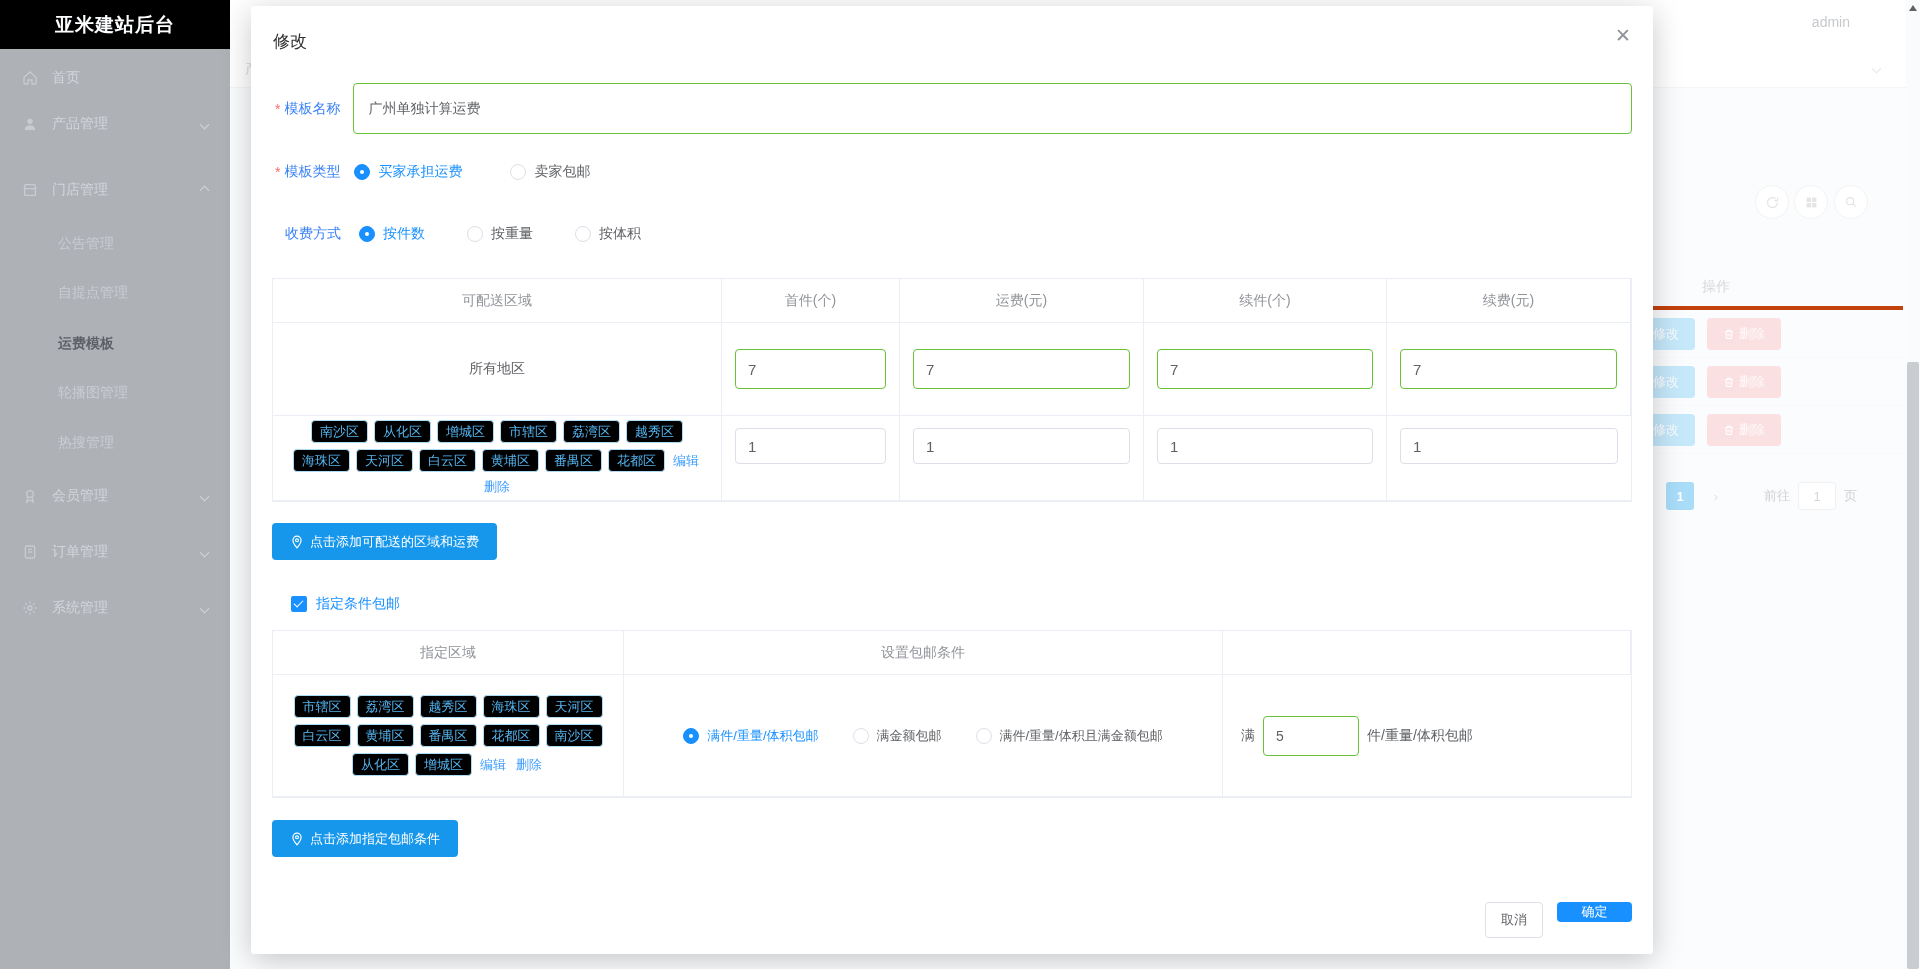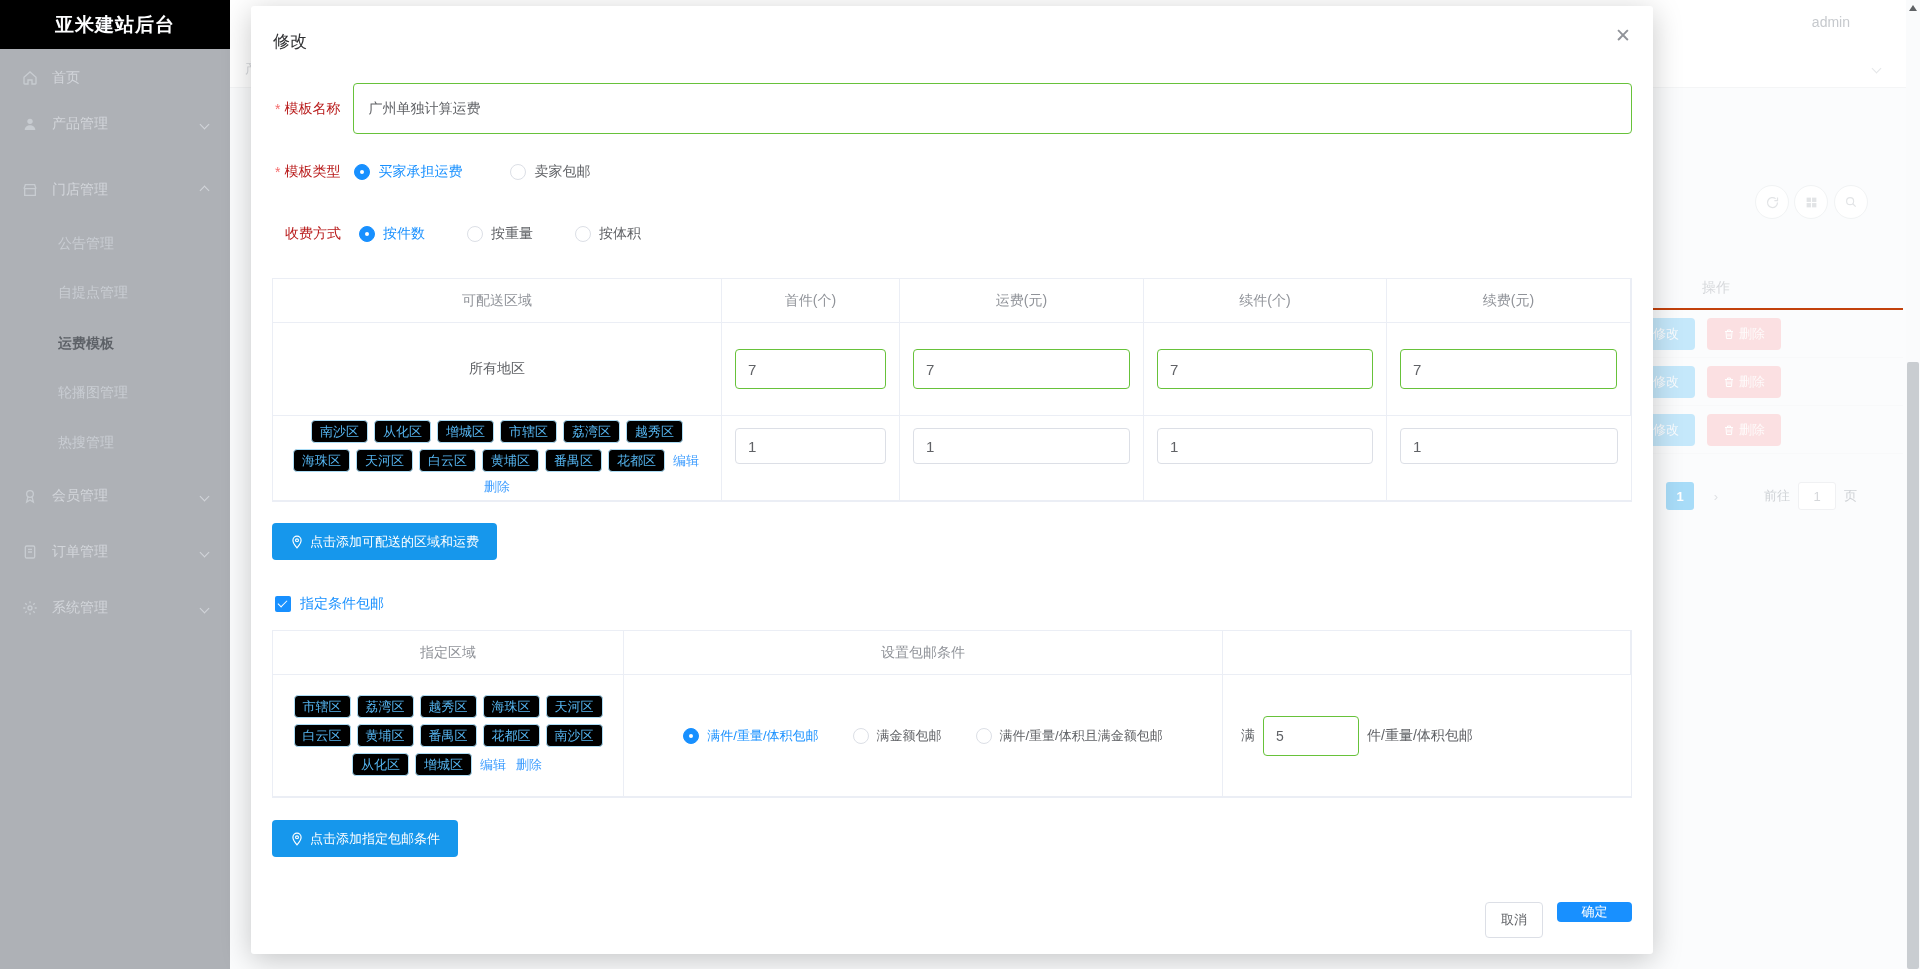--- a/index.html
+++ b/index.html
@@ -25,21 +25,21 @@
   .admin-name { position:absolute; right:70px; top:14px; color:#c6c9cd; font-size:14px; }
   .breadcrumb-bar { position:absolute; left:230px; top:49px; width:1690px; height:39px; background:#fff;
           border-bottom:1px solid #f4f5f6; }
   .breadcrumb-text { position:absolute; left:15px; top:11px; color:#d8dadd; font-size:14px; }
   .bc-chev { position:absolute; right:40px; top:16px; color:#e4e6e8; }
 
   .circle-btn { position:absolute; width:34px; height:34px; border:1px solid #f1f3f4; border-radius:50%;
           background:#fff; display:flex; align-items:center; justify-content:center; color:#e2e4e6; }
 
   .bg-table { position:absolute; left:1560px; top:268px; width:343px; }
-  .bg-table .ops-head { height:42px; border-bottom:2px solid #c2410c; color:#d6d8db; font-size:14px;
+  .bg-table .ops-head { height:42px; border-bottom:4px solid #c2410c; color:#d6d8db; font-size:14px;
           display:flex; align-items:center; padding-left:142px; }
   .bg-row { height:48px; border-bottom:1px solid #f8f9fa; display:flex; align-items:center; }
   .bg-edit-btn { margin-left:77px; width:58px; height:32px; background:#c5e8fb; color:#fbfdff;
           border:none; border-radius:4px; font-size:13px; }
   .bg-del-btn { margin-left:12px; width:74px; height:32px; background:#fbe0e2; color:#fefafa;
           border:none; border-radius:4px; font-size:13px; display:inline-flex; align-items:center; justify-content:center; gap:4px; }
   .pager { position:absolute; left:1630px; top:482px; display:flex; align-items:center; font-size:13px; color:#cfd2d6; }
   .pg-prev { width:28px; height:28px; display:flex; align-items:center; justify-content:center; color:#dfe1e4; }
   .pg-active { width:28px; height:28px; background:#a8dcf8; color:#fff; border-radius:3px;
           display:flex; align-items:center; justify-content:center; margin:0 8px; font-weight:bold; }
@@ -52,21 +52,21 @@
           border-left:4px solid transparent; border-right:4px solid transparent; border-bottom:6px solid #5f6265; }
   .scroll-thumb { position:absolute; top:362px; left:1px; width:12px; height:607px; background:#c9cdd1; border-radius:2px; }
 
   
   .modal { position:absolute; left:251px; top:6px; width:1402px; height:948px; background:#fff;
           border-radius:3px; box-shadow:0 6px 30px rgba(0,0,0,.22); z-index:10; font-size:14px; color:#606266; }
   .modal-title { position:absolute; left:22px; top:24px; font-size:17px; color:#303133; }
   .modal-close { position:absolute; right:22px; top:18px; font-size:19px; color:#909399; cursor:pointer; }
 
   .req-star { color:#f56c6c; margin-right:4px; }
-  .form-label { color:#b91c1c; }
+  .form-label { color:#3b82f6; }
 
   .row-name { position:absolute; left:24px; top:82px; width:1357px; height:41px; display:flex; align-items:center; }
   .name-input { margin-left:13px; flex:1; height:51px; border:1px solid #67c23a; border-radius:4px;
           padding-left:14px; font-size:14px; color:#606266; outline:none; }
 
   .row-type { position:absolute; left:24px; top:150px; height:32px; display:flex; align-items:center; }
   .row-method { position:absolute; left:34px; top:212px; height:32px; display:flex; align-items:center; }
 
   .radio { display:inline-flex; align-items:center; cursor:pointer; }
   .radio .dot { width:16px; height:16px; border-radius:50%; border:1px solid #dcdfe6; background:#fff; margin-right:8px; position:relative; }
@@ -87,21 +87,21 @@
 
   .tag-wrap { display:flex; flex-wrap:wrap; justify-content:center; align-items:center; padding:8px 6px; }
   .tag { background:#000000; border:1px solid #abdcf5; color:#55b5f0; font-size:13px;
           border-radius:4px; padding:4px 8px; margin:3px; line-height:1; }
   .mini-link { color:#409eff; font-size:13px; margin:3px 5px; cursor:pointer; }
 
   .add-btn { position:absolute; left:21px; height:37px; background:#1697ec; color:#fff; border:none;
           border-radius:4px; font-size:13px; display:inline-flex; align-items:center; gap:6px;
           padding:0 18px; cursor:pointer; }
 
-  .cb-row { position:absolute; left:24px; top:589px; display:flex; align-items:center; cursor:pointer; }
+  .cb-row { position:absolute; left:40px; top:589px; display:flex; align-items:center; cursor:pointer; }
   .checkbox { width:16px; height:16px; background:#1890ff; border-radius:2px; position:relative; margin-right:9px; }
   .checkbox::after { content:""; position:absolute; left:5px; top:2px; width:4px; height:8px;
           border-right:1.6px solid #fff; border-bottom:1.6px solid #fff; transform:rotate(45deg); }
   .cb-label { color:#1890ff; }
   .thr-wrap { display:flex; align-items:center; justify-content:flex-start; width:100%; padding-left:18px; }
   .thr-input { width:96px; height:40px; border:1px solid #67c23a; border-radius:4px; padding-left:12px;
           font-size:14px; color:#606266; outline:none; margin:0 8px; }
 
   .modal-footer { position:absolute; right:21px; top:896px; display:flex; gap:14px; }
   .btn-cancel { width:58px; height:36px; background:#fff; border:1px solid #dcdfe6; border-radius:4px;

